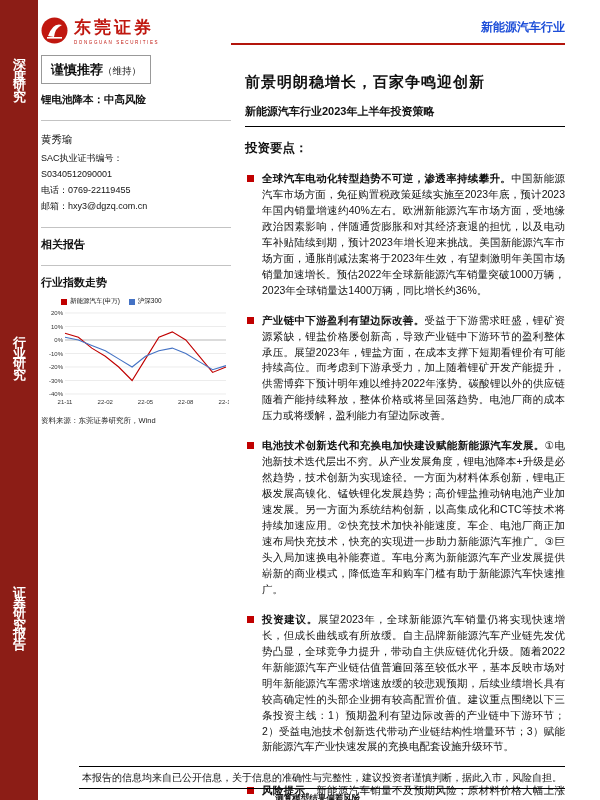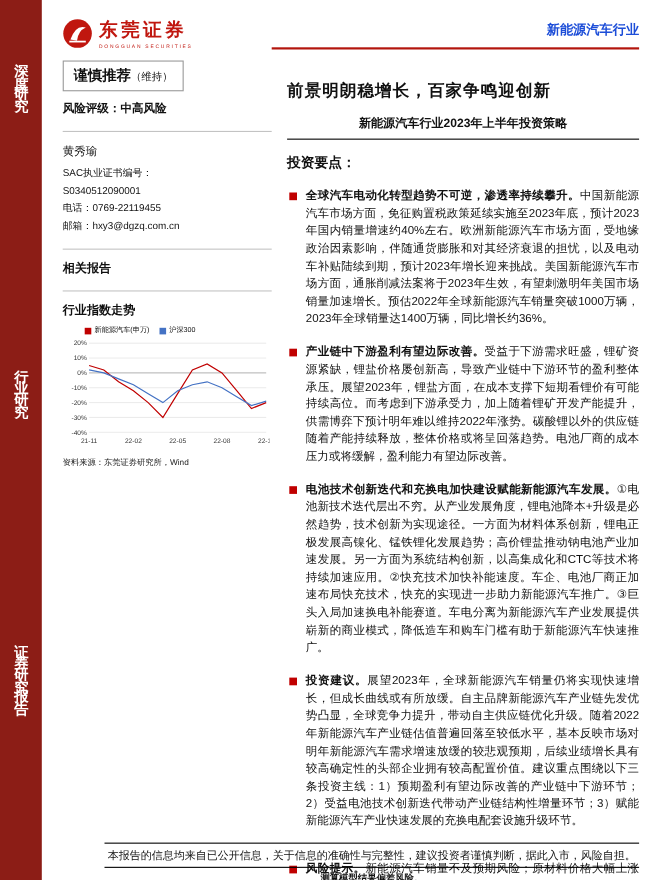--- a/index.html
+++ b/index.html
@@ -6,21 +6,21 @@
   html,body{width:600px;height:800px}
   body{font-family:"Liberation Sans","DejaVu Sans",sans-serif;background:#fff;color:#111}
   .page{position:relative;width:600px;height:800px;background:#fff;overflow:hidden}
 
   
   .sidebar{position:absolute;left:0;top:0;width:38px;height:800px;background:#8c1d16}
   .vlabel{position:absolute;left:50%;transform:translateX(-50%);writing-mode:vertical-rl;
           color:#fff;font-size:13px;letter-spacing:10px;font-weight:600;white-space:nowrap}
   .vlabel.s1{top:48px}.vlabel.s2{top:326px}.vlabel.s3{top:576px}
 
-  .content{position:absolute;left:38px;top:0;width:562px;height:786px;padding:16px 19px 0 19px}
+  .content{position:absolute;left:22px;top:0;width:562px;height:786px;padding:16px 19px 0 19px}
 
   
   .hdr{display:flex;justify-content:space-between;align-items:flex-end}
   .logo{display:flex;align-items:center;gap:6px}
   .logo-txt .cn{color:#c0170f;font-weight:bold;font-size:17px;letter-spacing:3px}
   .logo-txt .en{color:#c0170f;font-size:4.5px;letter-spacing:1.6px;margin-top:1px}
   .industry{width:334px;text-align:right;color:#1d4ed8;font-weight:bold;font-size:12px;
             padding-bottom:7px;border-bottom:2.5px solid #b3150c}
 
   .cols{display:flex;margin-top:10px}
@@ -38,21 +38,21 @@
   .analyst div{font-size:9px;line-height:1.75}
   .sect-h{font-weight:bold;font-size:11px}
   .chart-box{margin-top:7px}
   .legend{display:flex;gap:9px;font-size:6.5px;margin-bottom:2px;padding-left:20px}
   .lg-item{display:flex;align-items:center;gap:3px}
   .lg-sw{display:inline-block;width:6px;height:6px}
   .src{font-size:7.5px;color:#222;margin-top:4px}
 
   
   .title{font-size:15px;font-weight:bold;letter-spacing:1px;margin-top:18px}
-  .subtitle{text-align:center;font-weight:bold;font-size:11px;margin-top:12px;
+  .subtitle{text-align:left;font-weight:bold;font-size:11px;margin-top:12px;
             padding-bottom:7px;border-bottom:1.5px solid #000}
   .kp-head{font-weight:bold;font-size:12.5px;margin-top:13px}
   .bullet{display:flex;margin-top:14px}
   .bullet:nth-of-type(5){margin-top:28px}
   .sq{flex:none;width:7px;height:7px;background:#c00000;margin:4px 8px 0 2px}
   .btxt{font-size:10.5px;line-height:1.52;text-align:justify}
   .btxt b{font-weight:bold}
 
   
   .footer{position:absolute;left:57px;right:19px;top:766px}
@@ -87,21 +87,21 @@
       </div>
       <div class="industry">新能源汽车行业</div>
     </div>
 
     <div class="cols">
 
       <div class="lcol">
         <div class="rating-box">
           <span class="r1">谨慎推荐</span><span class="r2">（维持）</span>
         </div>
-        <div class="risk">风险评级：中高风险</div>
+        <div class="risk">锂电池降本：中高风险</div>
 
         <div class="sect analyst">
           <div class="nm">黄秀瑜</div>
           <div>SAC执业证书编号：</div>
           <div>S0340512090001</div>
           <div>电话：0769-22119455</div>
           <div>邮箱：hxy3@dgzq.com.cn</div>
         </div>
 
         <div class="sect">

